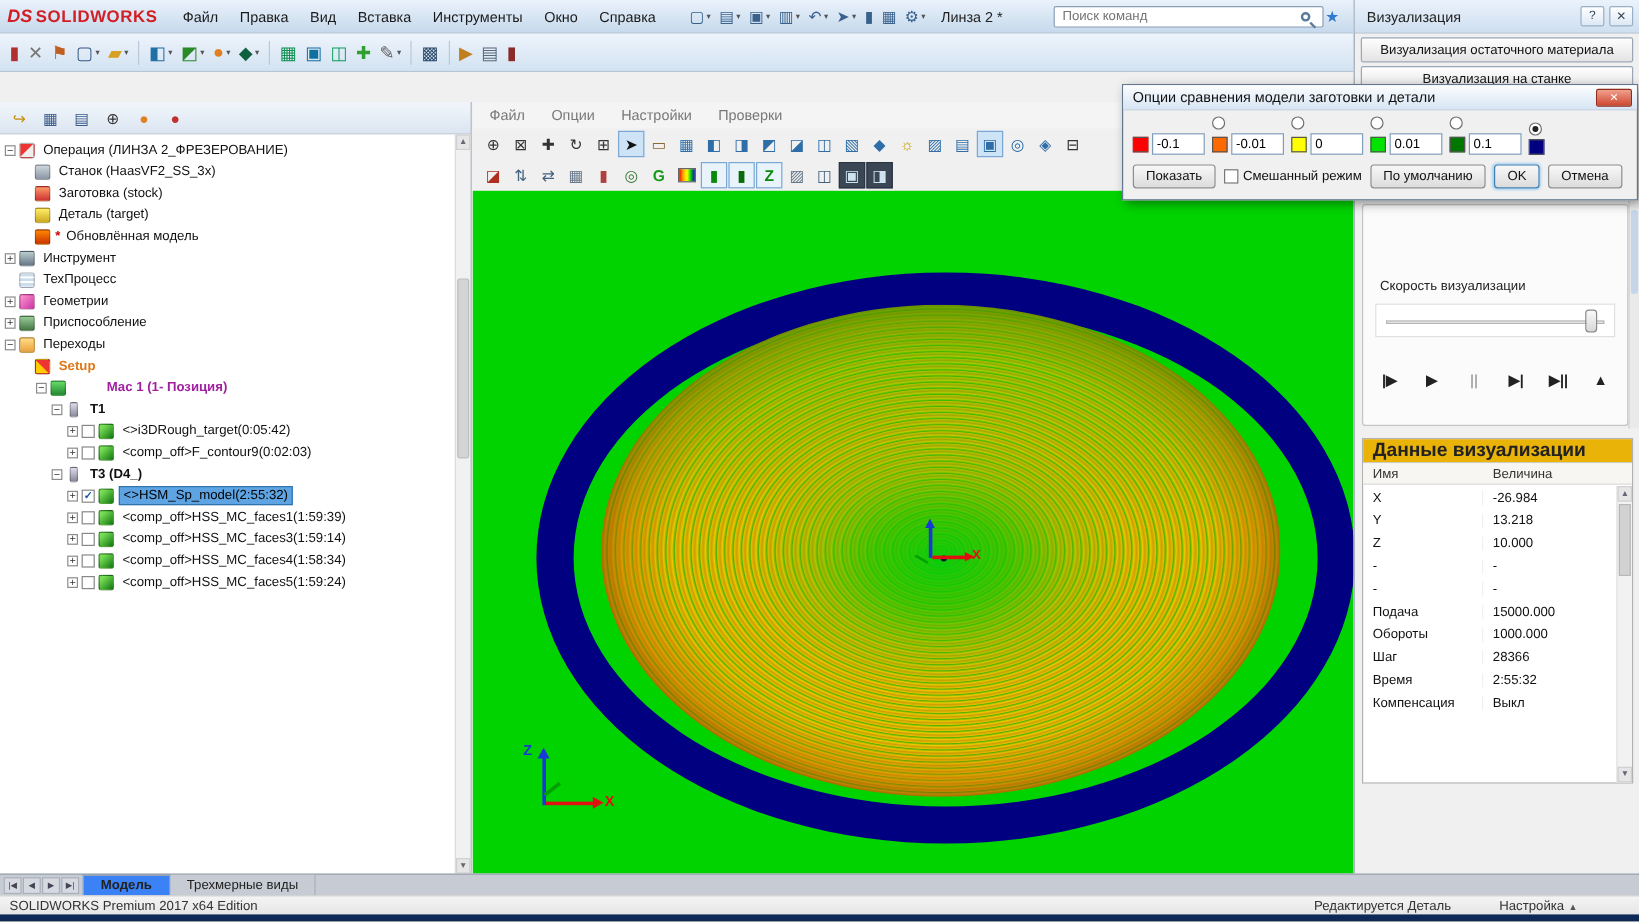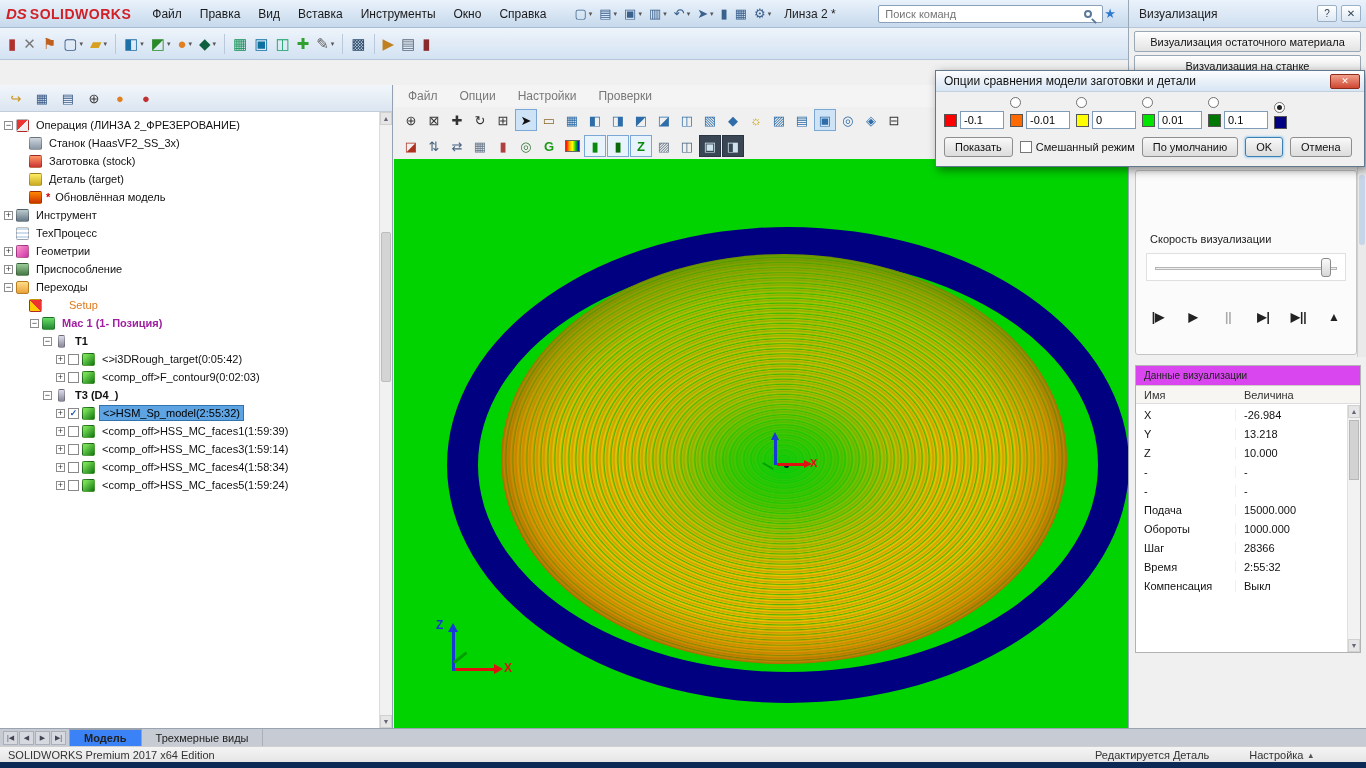--- a/index.html
+++ b/index.html
@@ -113,21 +113,21 @@
   .rc-btn{margin:3px 5px 0;height:21px;border:1px solid #9aa7b5;background:linear-gradient(#fefefe,#e3e3e3);border-radius:2px;font-size:11px;display:flex;align-items:center;justify-content:center;color:#111}
   .vis-box{position:absolute;left:6px;top:170px;width:222px;height:185px;background:#fbfbfb;border:1px solid #c5c5c5;border-radius:3px}
   .speed-label{position:absolute;left:14px;top:62px;font-size:11px;color:#222}
   .slider{position:absolute;left:10px;top:82px;right:10px;height:28px;border:1px solid #e0e0e0;background:#fff}
   .slider-track{position:absolute;left:8px;right:8px;top:13px;height:3px;background:#eee;border:1px solid #b5b5b5}
   .slider-thumb{position:absolute;right:14px;top:4px;width:10px;height:19px;background:linear-gradient(#fafafa,#d7d7d7);border:1px solid #8a8a8a;border-radius:3px}
   .playback{position:absolute;left:10px;right:10px;top:134px;display:flex;justify-content:space-between;align-items:center}
   .pb-btn{min-width:24px;height:24px;display:flex;align-items:center;justify-content:center;font-size:12px;font-weight:bold;color:#222}
   .pb-btn.dis{color:#aaa}
   .data-panel{position:absolute;left:6px;top:365px;width:226px;height:288px;background:#fff;border:1px solid #b2b2b2}
-  .dp-title{height:20px;background:#d946ef;border-bottom:1px solid #cfccc4;display:flex;align-items:center;padding-left:8px;font-size:10px;font-weight:normal;color:#222}
+  .dp-title{height:20px;background:#eab308;border-bottom:1px solid #cfccc4;display:flex;align-items:center;padding-left:8px;font-size:16px;font-weight:bold;color:#222}
   .dp-head{height:18px;display:flex;align-items:center;background:#f7f6f2;border-bottom:1px solid #ddd;font-size:11px;color:#333}
   .dp-head .h1{width:100px;padding-left:8px;flex:none}
   .dp-head .h2{padding-left:8px}
   .dtable{position:absolute;top:39px;left:0;right:13px;bottom:0;overflow:hidden}
   .drow{height:19px;display:flex;font-size:11px;color:#111;align-items:center}
   .dc1{width:100px;padding-left:8px;flex:none;border-right:1px solid #f0f0f0}
   .dc2{padding-left:8px}
   .dp-scroll{position:absolute;top:39px;right:0;bottom:0;width:13px;background:#f2f2f2;border-left:1px solid #e0e0e0}
   .dp-thumb{position:absolute;top:15px;left:1px;width:10px;height:60px;background:#d2d2d2;border:1px solid #b8b8b8}
   .right-scroll{position:absolute;top:85px;right:0;width:9px;height:272px;background:#eaeaea;border-left:1px solid #d0d0d0}
@@ -376,27 +376,27 @@
         <div class="trow">
           <span class="tind" style="width: 4px;"></span>
           <span class="texp">−</span>
           <span class="ti ti-folder"></span>
           <span class="tlab">Переходы</span>
         </div>
         <div class="trow">
           <span class="tind" style="width: 17px;"></span>
           <span class="texp none"></span>
           <span class="ti ti-setup"></span>
-          <span class="tlab" style="color: rgb(224, 120, 24); font-weight: normal; margin-left: 20px;">Setup</span>
+          <span class="tlab" style="color: rgb(224, 120, 24); font-weight: bold;">Setup</span>
         </div>
         <div class="trow">
           <span class="tind" style="width: 30px;"></span>
           <span class="texp">−</span>
           <span class="ti ti-mac"></span>
-          <span class="tlab" style="color: rgb(160, 32, 160); font-weight: bold;">Mac 1 (1- Позиция)</span>
+          <span class="tlab" style="color: rgb(160, 32, 160); font-weight: bold; margin-left: 27px;">Mac 1 (1- Позиция)</span>
         </div>
         <div class="trow">
           <span class="tind" style="width: 43px;"></span>
           <span class="texp">−</span>
           <span class="ti ti-toolbit"></span>
           <span class="tlab" style="font-weight: bold;">T1</span>
         </div>
         <div class="trow">
           <span class="tind" style="width: 56px;"></span>
           <span class="texp">+</span>

